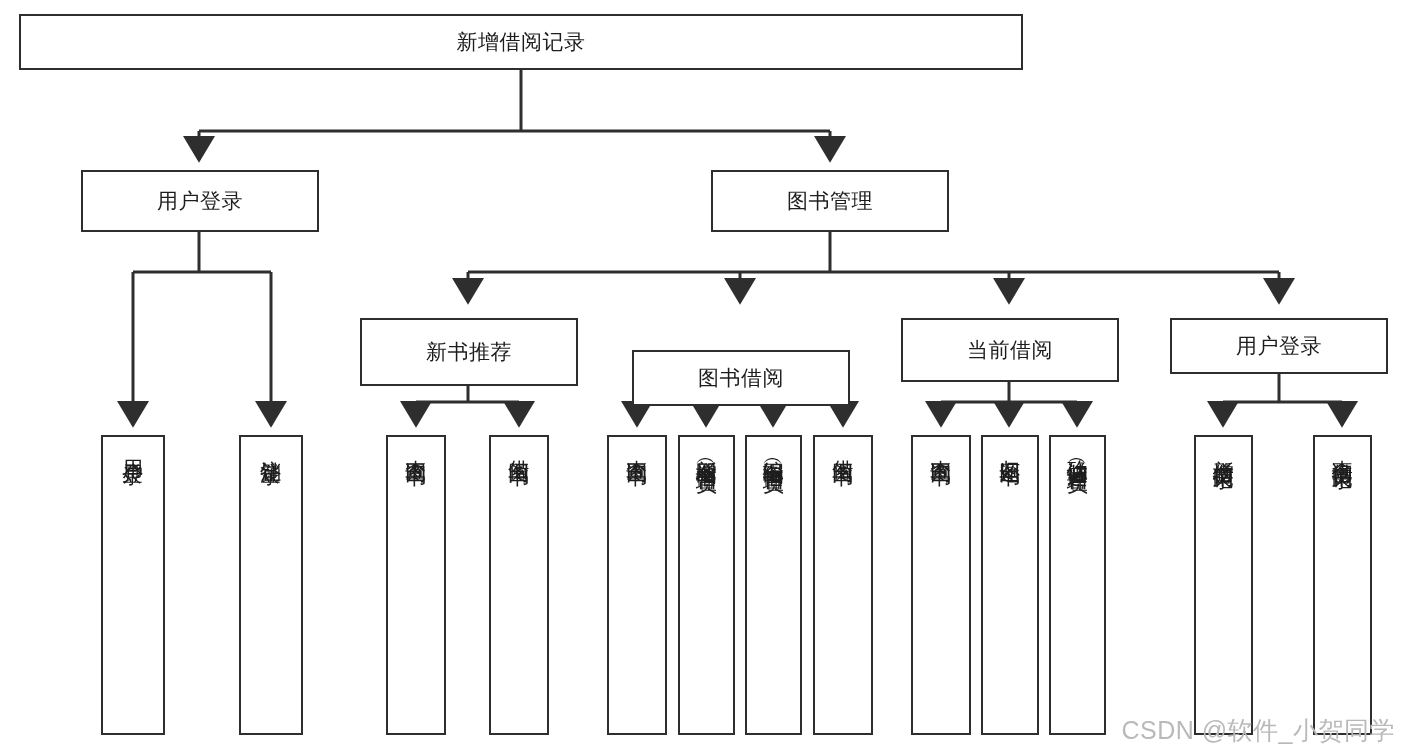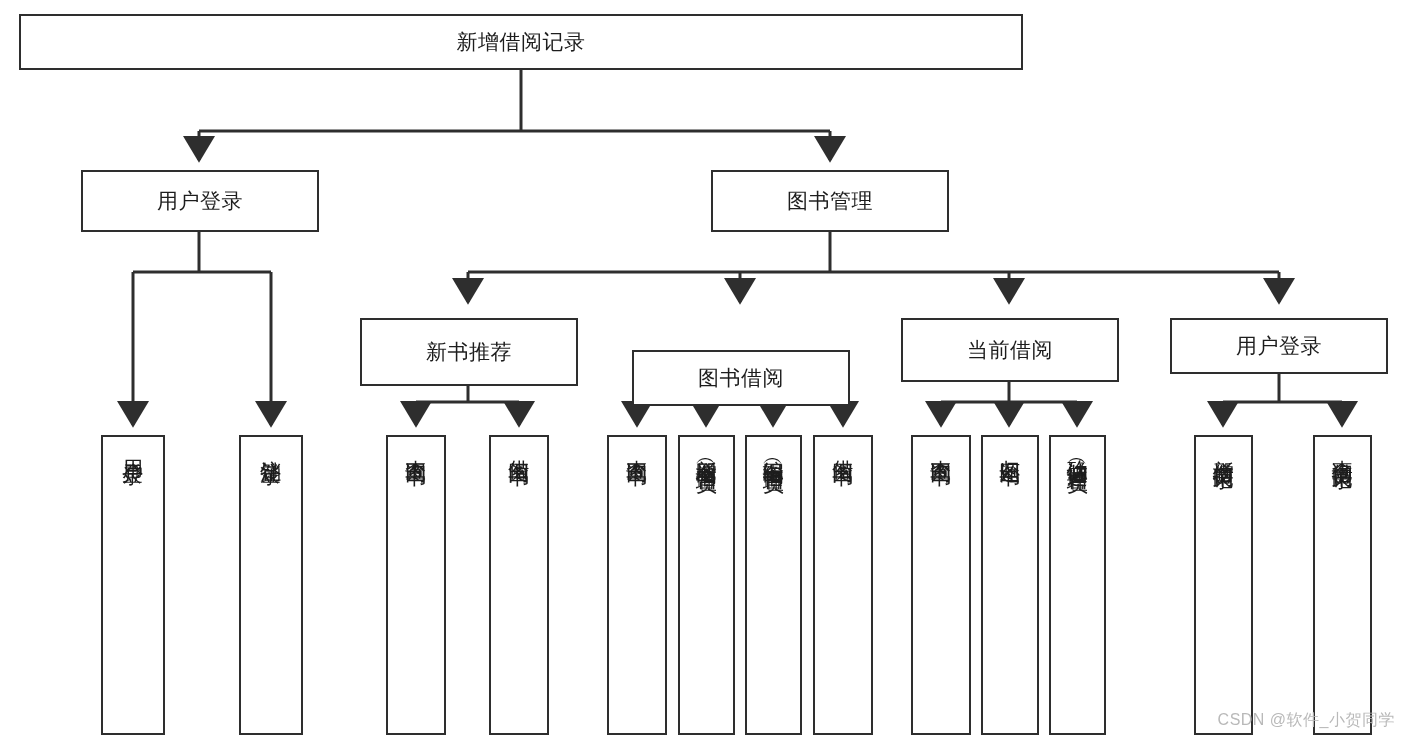--- a/index.html
+++ b/index.html
@@ -49,22 +49,22 @@
     writing-mode: vertical-rl;
     text-orientation: upright;
     font-size: 21px;
     line-height: 1.02;
     letter-spacing: 2px;
     white-space: nowrap;
   }
   .watermark {
     position: absolute;
     right: 10px;
-    bottom: 16px;
-    font-size: 16px;
+    bottom: 0;
+    font-size: 25px;
     color: #b9b9b9;
     letter-spacing: 0.5px;
     white-space: nowrap;
   }
 </style>
 </head>
 <body>
 
 <div id="canvas">
 

